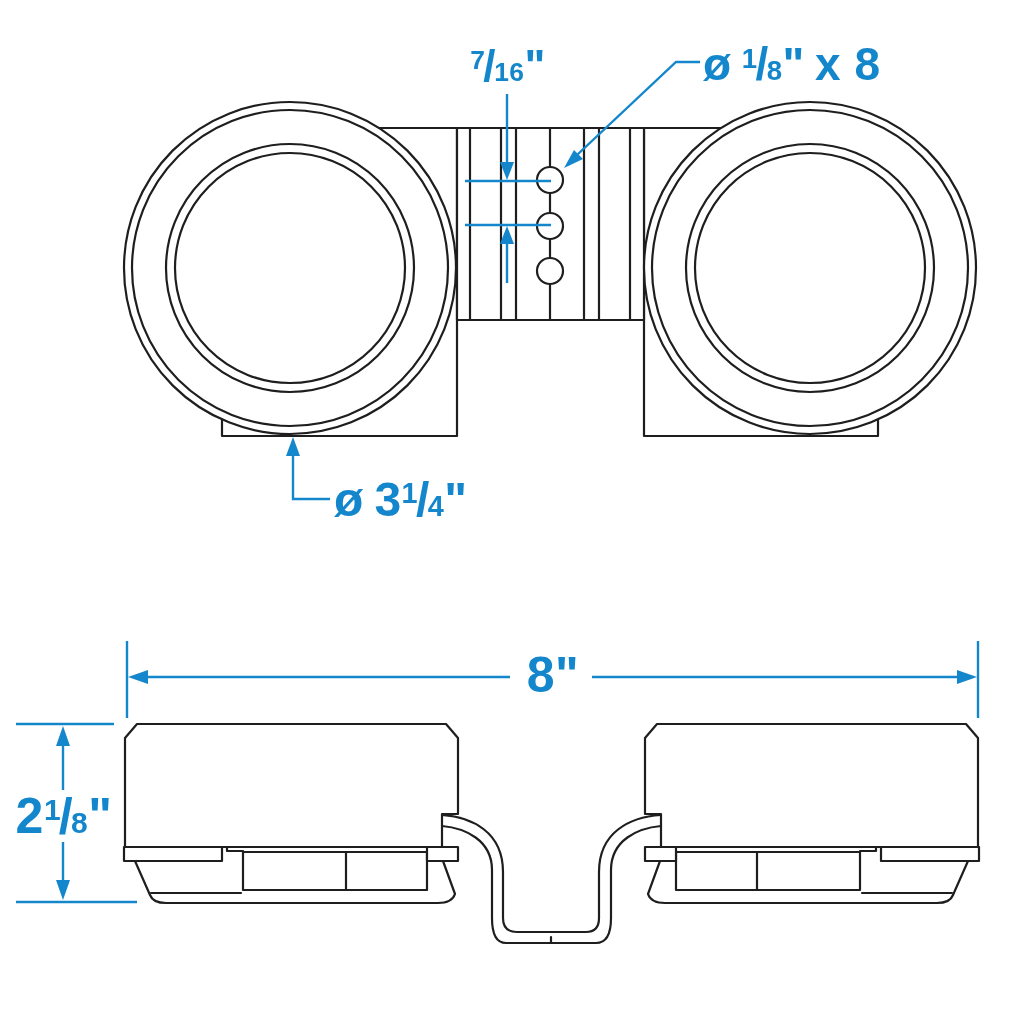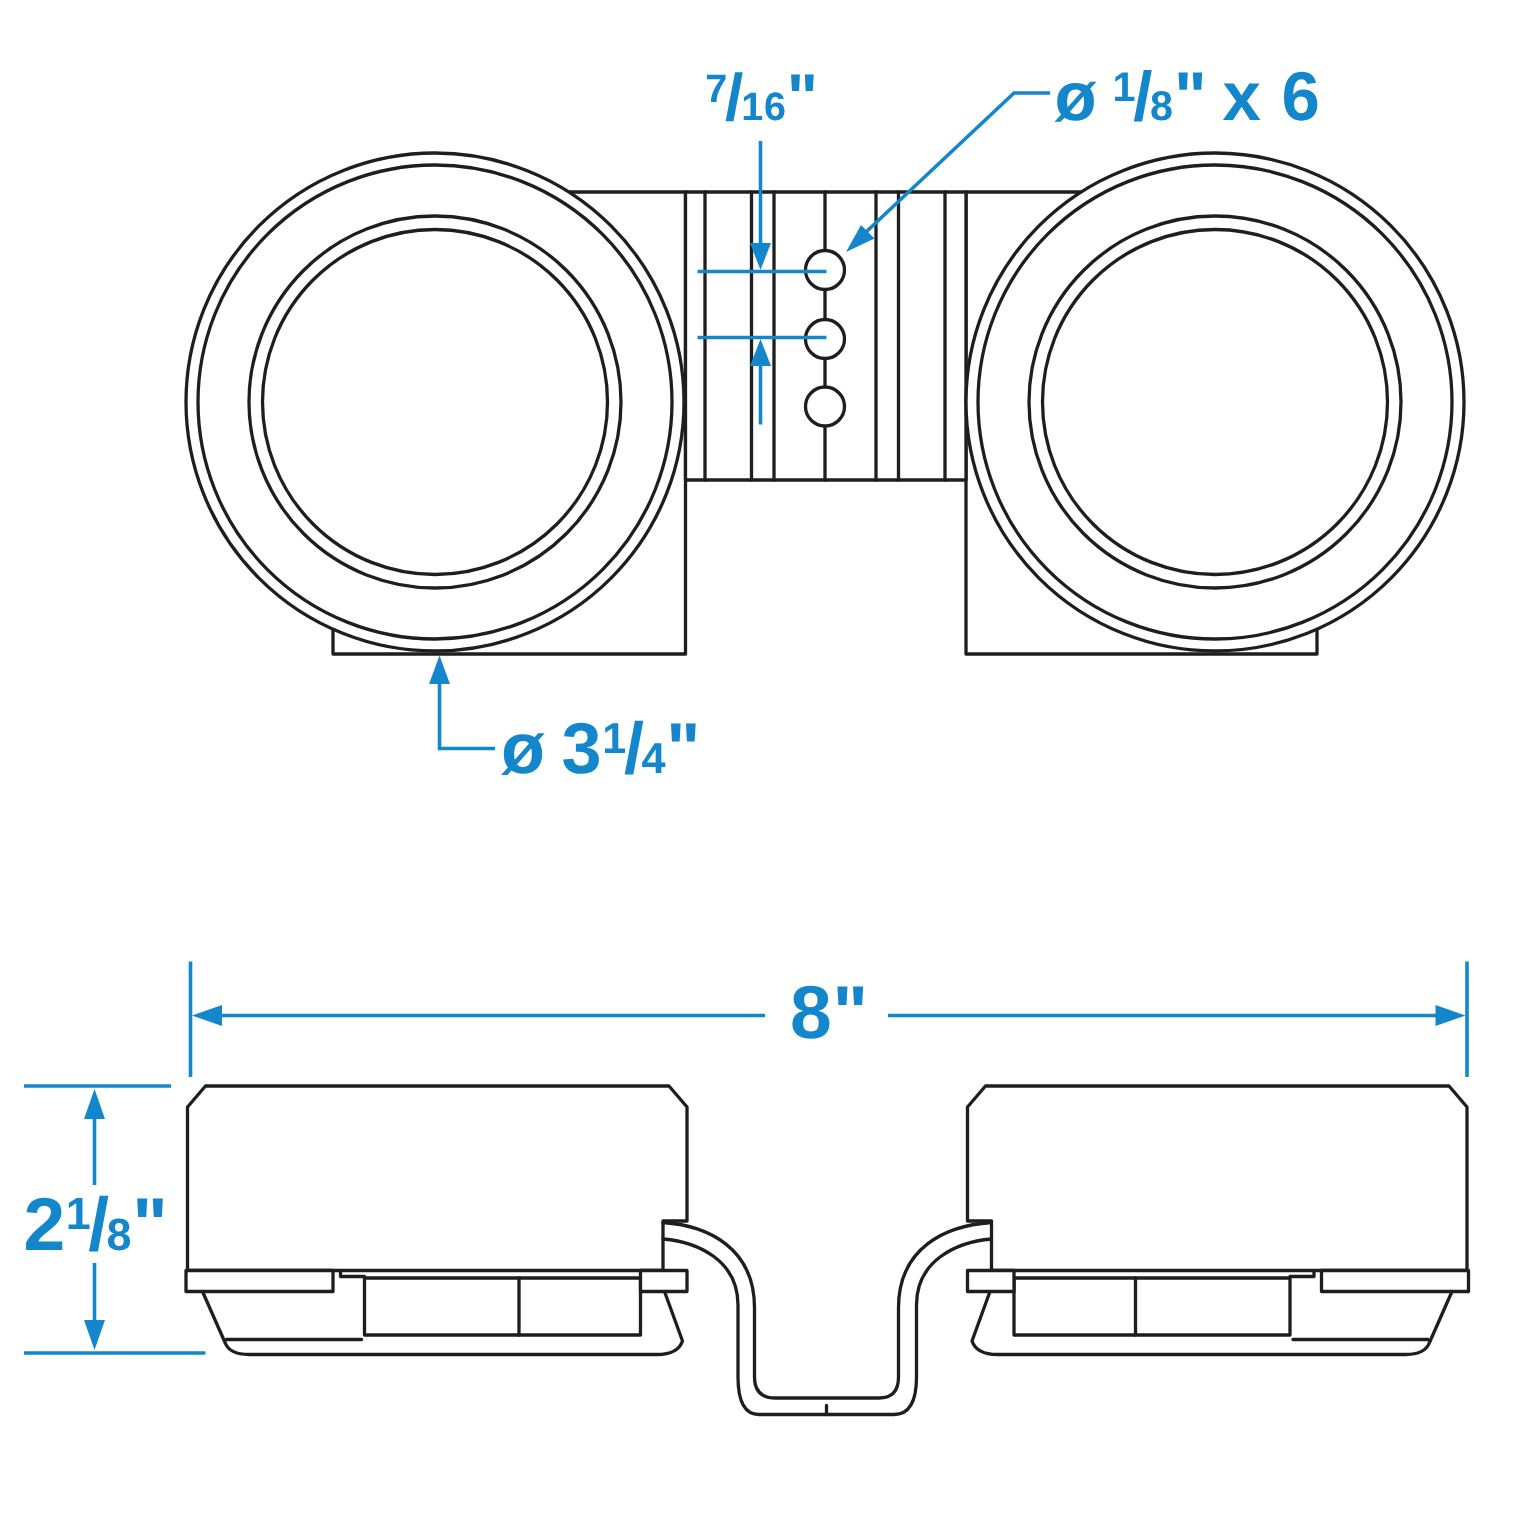--- a/index.html
+++ b/index.html
@@ -120,21 +120,21 @@
         <polygon class="ba" points="63,900 56,880 70,880"></polygon>
       </g>
     </g>
   </svg>
 
   <div class="dim-label ctr" style="left:508px;top:66px;font-size:44px;">
     <span class="fn">7</span><span class="fs">/</span><span class="fd">16</span><span>"</span>
   </div>
 
   <div class="dim-label vctr" style="left:703px;top:64px;font-size:46px;">
-    <span>ø</span><span class="sp"></span><span class="fn">1</span><span class="fs">/</span><span class="fd">8</span><span>"</span><span class="sp"></span><span>x 6</span>
+    <span>ø</span><span class="sp"></span><span class="fn">1</span><span class="fs">/</span><span class="fd">8</span><span>"</span><span class="sp"></span><span>x 8</span>
   </div>
 
   <div class="dim-label vctr" style="left:334px;top:500px;font-size:48px;">
     <span>ø</span><span class="sp"></span><span>3</span><span class="fn">1</span><span class="fs">/</span><span class="fd">4</span><span>"</span>
   </div>
 
   <div class="dim-label ctr" style="left:553px;top:675px;font-size:50px;">
     <span>8</span><span>"</span>
   </div>
 

